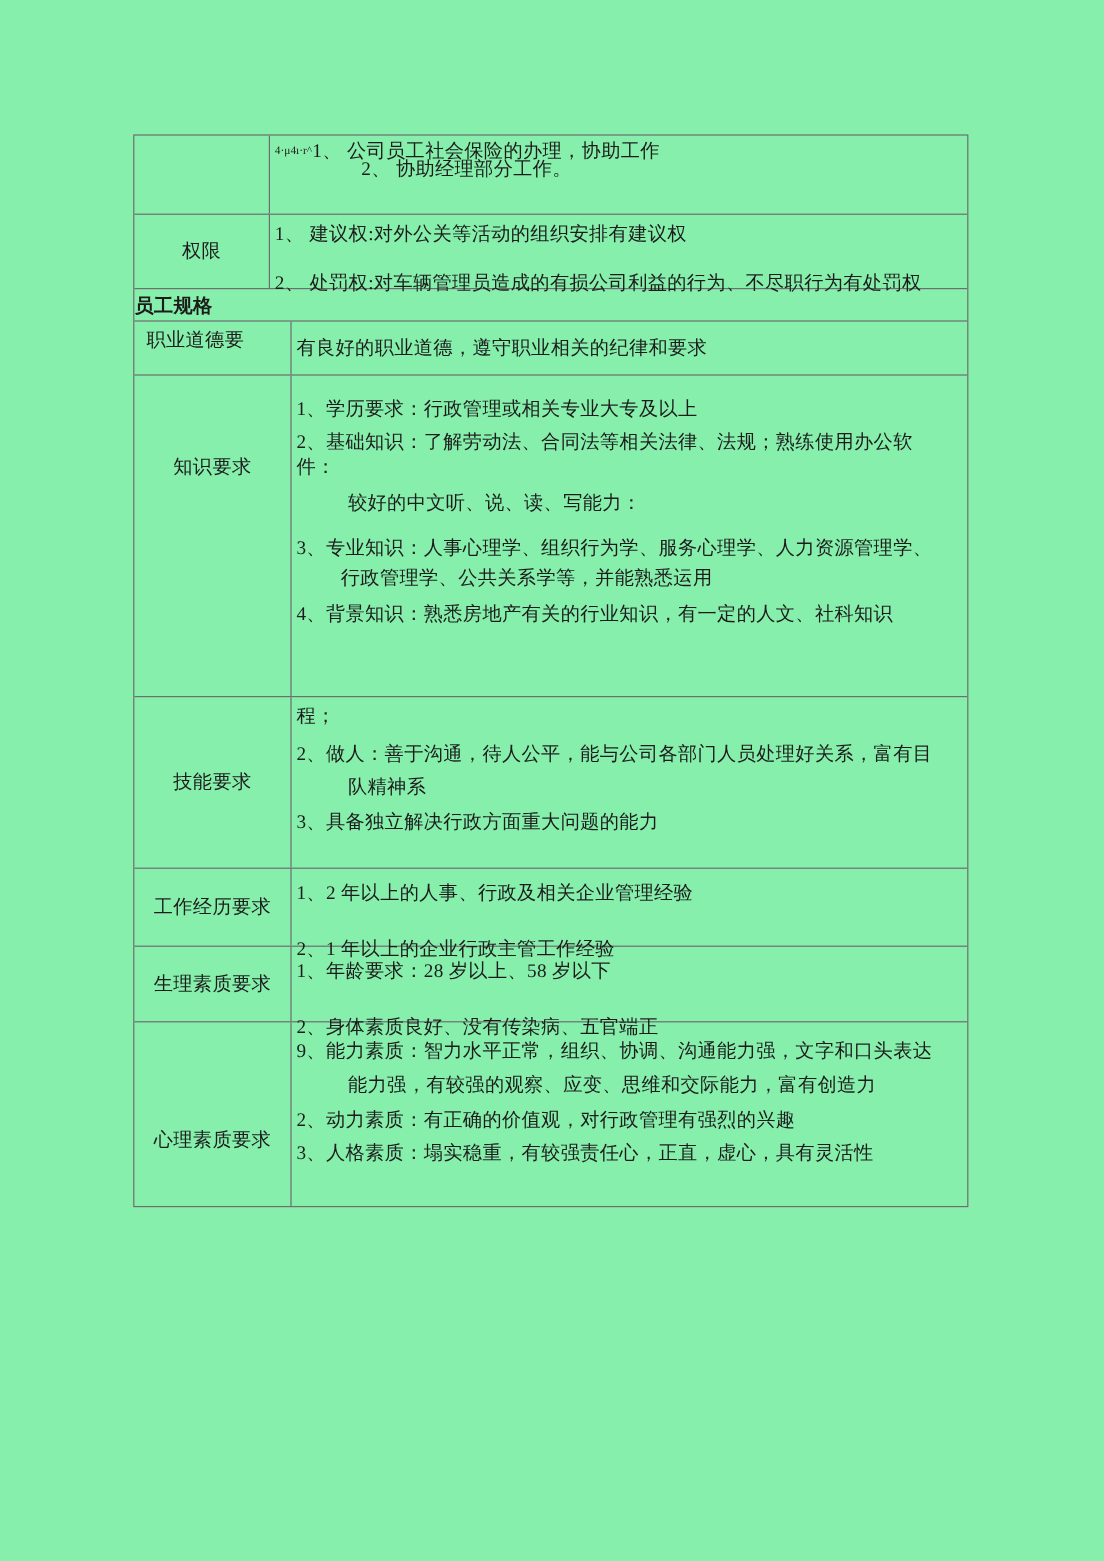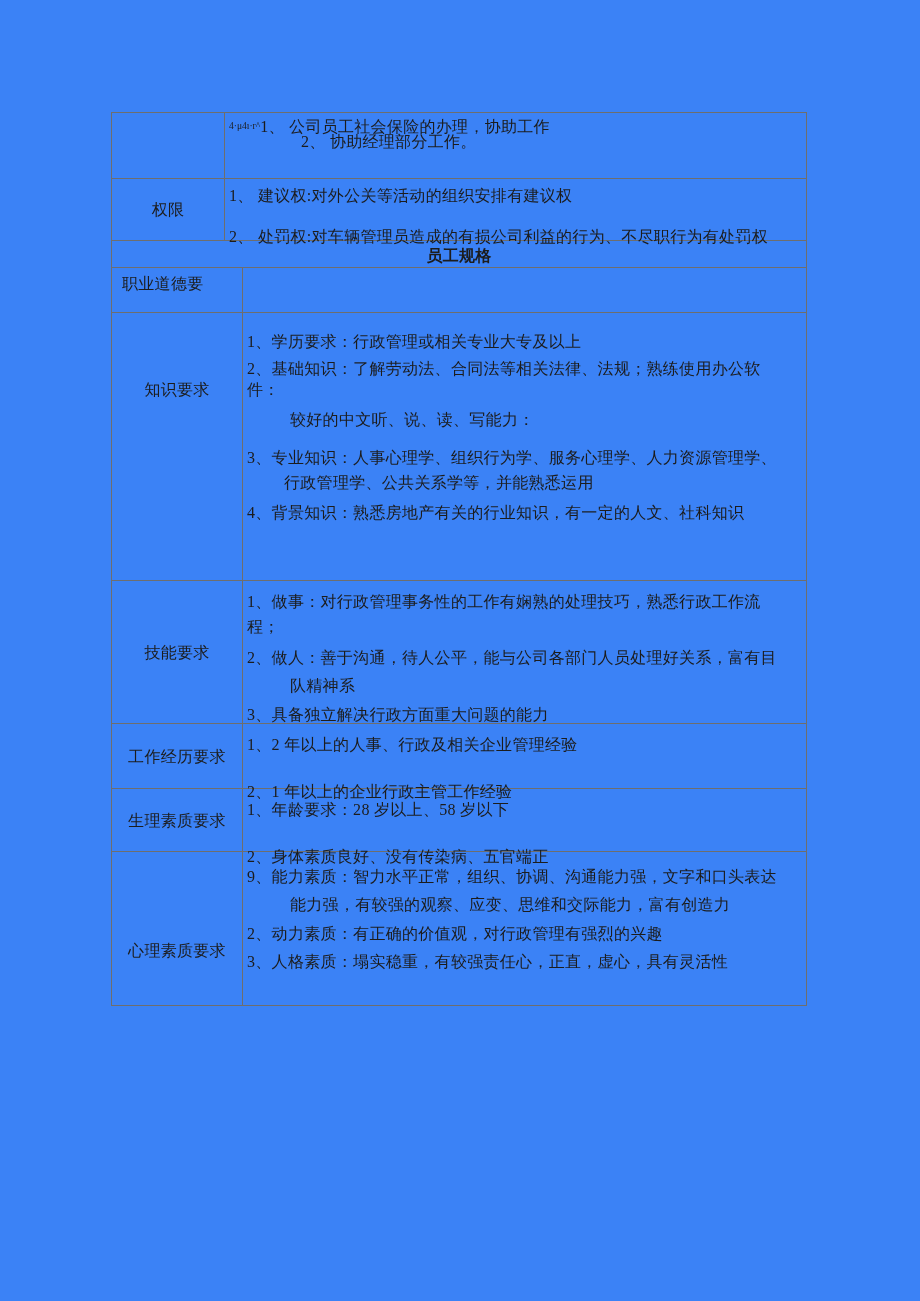--- a/index.html
+++ b/index.html
@@ -1,17 +1,17 @@
 <!DOCTYPE html>
 <html><head>
 <meta charset="utf-8">
 <style>
   html,body { margin:0; padding:0; background:#ffffff; }
   .page {
-    position:relative; width:920px; height:1301px; background:#3b82f6;
+    position:relative; width:920px; height:1301px; background:#86efac;
     font-family:"Liberation Serif","DejaVu Serif",serif; color:#1c1c1c;
     overflow:hidden;
   }
   .tbl {
     position:absolute; left:111px; top:112px; width:696px; box-sizing:border-box;
     border:1px solid #6e6e6e; font-size:16px; letter-spacing:0.3px; line-height:25px;
   }
   .row { display:flex; box-sizing:border-box; border-bottom:1px solid #6e6e6e; }
   .row:last-child { border-bottom:none; }
   .label {
@@ -33,21 +33,21 @@
   .l-duty1 { line-height:22px; white-space:nowrap; }
   .tiny { font-size:9.5px; letter-spacing:0; vertical-align:3px; }
   .l-duty2 { line-height:22px; margin-left:72px; margin-top:-7px; white-space:nowrap; }
 
   
   .r-b .content { padding-top:5px; }
   .r-b .ln { line-height:23px; }
   .r-b .ln + .ln { margin-top:18px; }
 
   
-  .r-c { display:block; text-align:center; font-weight:bold; }
+  .r-c { display:block; font-weight:bold; }
   .r-c .hdr { line-height:20px; padding-top:5px; }
 
   
   .r-d .label { align-items:flex-start; justify-content:flex-start; padding:3px 0 0 10px; }
   .r-d .content { display:flex; align-items:center; }
 
   
   .r-e .label { align-items:flex-start; padding-top:64px; }
   .r-e .content { padding-top:8px; }
   .k1 { margin-top:8px; }  .k2 { margin-top:2px; }  .k3 { margin-top:-4px; }
@@ -92,39 +92,41 @@
         <div class="ln">2、 处罚权:对车辆管理员造成的有损公司利益的行为、不尽职行为有处罚权</div>
       </div>
     </div>
 
     <div class="row r-c">
       <div class="hdr">员工规格</div>
     </div>
 
     <div class="row r-d">
       <div class="label w-low">职业道德要</div>
+      <div class="content">
+        <div class="ln">有良好的职业道德，遵守职业相关的纪律和要求</div>
+      </div>
     </div>
 
     <div class="row r-e">
       <div class="label w-low">知识要求</div>
       <div class="content">
         <div class="ln k1">1、学历要求：行政管理或相关专业大专及以上</div>
         <div class="ln k2">2、基础知识：了解劳动法、合同法等相关法律、法规；熟练使用办公软</div>
         <div class="ln k3">件：</div>
         <div class="ln k4 ind43">较好的中文听、说、读、写能力：</div>
         <div class="ln k5">3、专业知识：人事心理学、组织行为学、服务心理学、人力资源管理学、</div>
         <div class="ln k6 ind37">行政管理学、公共关系学等，并能熟悉运用</div>
         <div class="ln k7">4、背景知识：熟悉房地产有关的行业知识，有一定的人文、社科知识</div>
       </div>
     </div>
 
     <div class="row r-f">
       <div class="label w-low">技能要求</div>
       <div class="content">
-        <div class="ln s1">1、做事：对行政管理事务性的工作有娴熟的处理技巧，熟悉行政工作流</div>
         <div class="ln s2">程；</div>
         <div class="ln s3">2、做人：善于沟通，待人公平，能与公司各部门人员处理好关系，富有目</div>
         <div class="ln s4 ind43">队精神系</div>
         <div class="ln s5">3、具备独立解决行政方面重大问题的能力</div>
       </div>
     </div>
 
     <div class="row r-g">
       <div class="label w-low">工作经历要求</div>
       <div class="content">

